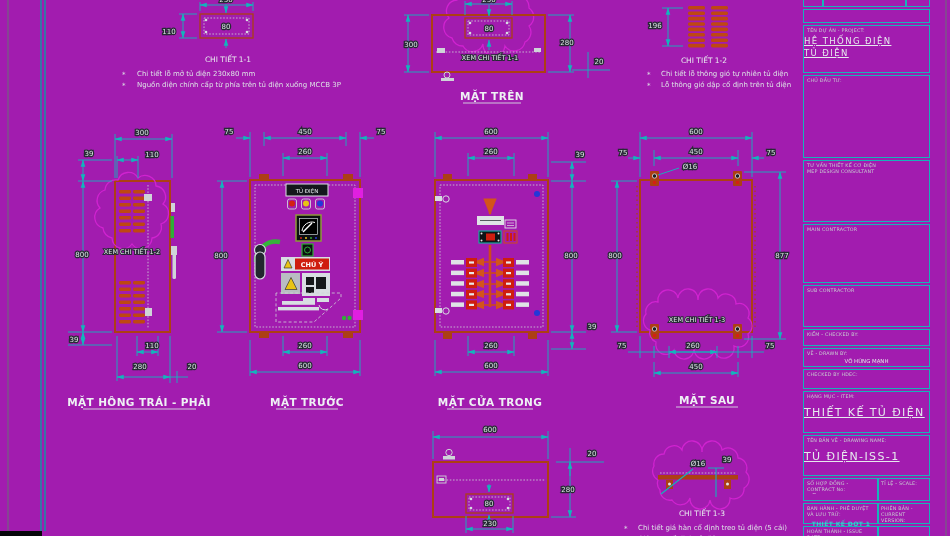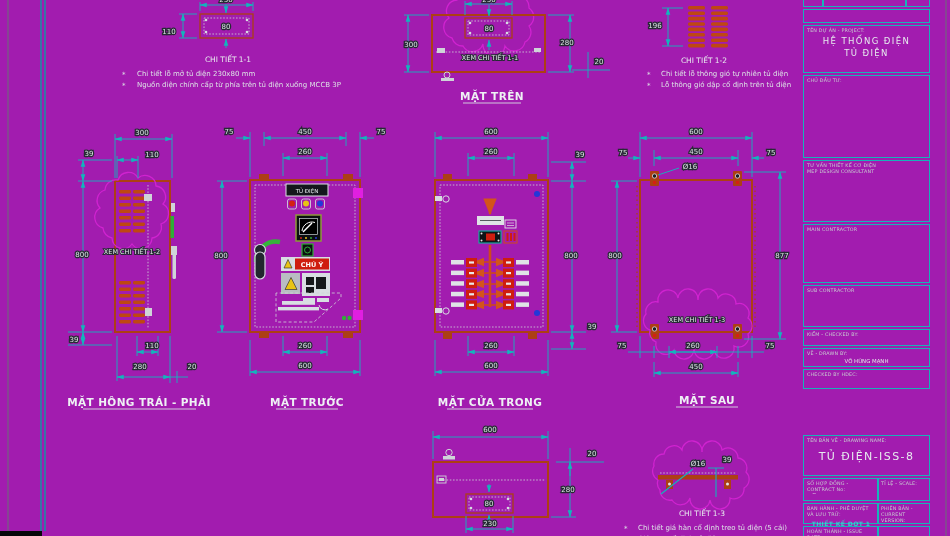--- a/index.html
+++ b/index.html
@@ -18,21 +18,21 @@
   .vt{fill:#eef1f4;font-size:10.5px;font-weight:700;text-anchor:middle;letter-spacing:.4px;}
   .tt{fill:#e8ecef;font-size:7.5px;text-anchor:middle;}
   .rt{fill:#e4e8eb;font-size:6.5px;text-anchor:middle;paint-order:stroke;stroke:#262b34;stroke-width:2px;}
   .nt{fill:#dde2e6;font-size:7px;}
   .pt{fill:#e8ecef;font-size:5.5px;text-anchor:middle;}
   .cy{fill:#ffffff;font-size:6.5px;font-weight:700;text-anchor:middle;}
   
   .tb{position:absolute;left:803px;top:0;width:127px;height:536px;}
   .tb .cell{position:absolute;border:1.4px solid #17b3b9;box-sizing:border-box;}
   .tb .lab{display:block;font-size:4.8px;color:#c8cdd2;padding:2px 3px 0 3px;letter-spacing:.2px;line-height:1.25;}
-  .tb .big{display:block;text-align:center;color:#e6eaee;letter-spacing:1.4px;}
+  .tb .big{display:block;color:#e6eaee;letter-spacing:1.4px;text-decoration:underline;}
   .tb .mid{font-size:8.5px;margin-top:2px;}
   .tb .huge{font-size:11px;margin-top:6px;}
   .tb .name{display:block;text-align:center;font-size:5.4px;color:#dfe3e6;margin-top:1px;}
   .tb .cyanval{display:block;text-align:center;font-size:6px;font-weight:700;color:#3ac9cf;margin-top:2px;letter-spacing:.4px;}
   .tb .sig{width:30px;height:5px;border-bottom:1px solid #dfe3e6;margin:1px auto 0 auto;position:relative;}
   .tb .sig i{position:absolute;left:8px;top:-3px;font-style:normal;color:#dfe3e6;font-size:5px;}
 </style>
 </head>
 <body>
 
@@ -539,23 +539,27 @@
   <div class="cell" style="left:0;top:329px;width:127px;height:17px;">
     <span class="lab">KIỂM - CHECKED BY:</span>
   </div>
   <div class="cell" style="left:0;top:348px;width:127px;height:19px;">
     <span class="lab">VẼ - DRAWN BY:</span>
     <span class="name">VÕ HÙNG MẠNH</span>
   </div>
   <div class="cell" style="left:0;top:369px;width:127px;height:20px;">
     <span class="lab">CHECKED BY HDEC:</span>
   </div>
+  <div class="cell" style="left:0;top:391px;width:127px;height:42px;">
+    <span class="lab">HẠNG MỤC - ITEM:</span>
+    <span class="big huge">THIẾT KẾ TỦ ĐIỆN</span>
+  </div>
   <div class="cell" style="left:0;top:435px;width:127px;height:41px;">
     <span class="lab">TÊN BẢN VẼ - DRAWING NAME:</span>
-    <span class="big huge">TỦ ĐIỆN-ISS-8</span>
+    <span class="big huge">TỦ ĐIỆN-ISS-1</span>
   </div>
   <div class="cell" style="left:0;top:478px;width:76px;height:23px;">
     <span class="lab">SỐ HỢP ĐỒNG - CONTRACT No:</span>
     <span class="sig"><i>~</i></span>
   </div>
   <div class="cell" style="left:74px;top:478px;width:53px;height:23px;">
     <span class="lab">TỈ LỆ - SCALE:</span>
   </div>
   <div class="cell" style="left:0;top:503px;width:76px;height:21px;">
     <span class="lab">BAN HÀNH - PHÊ DUYỆT VÀ LƯU TRỮ:</span>

